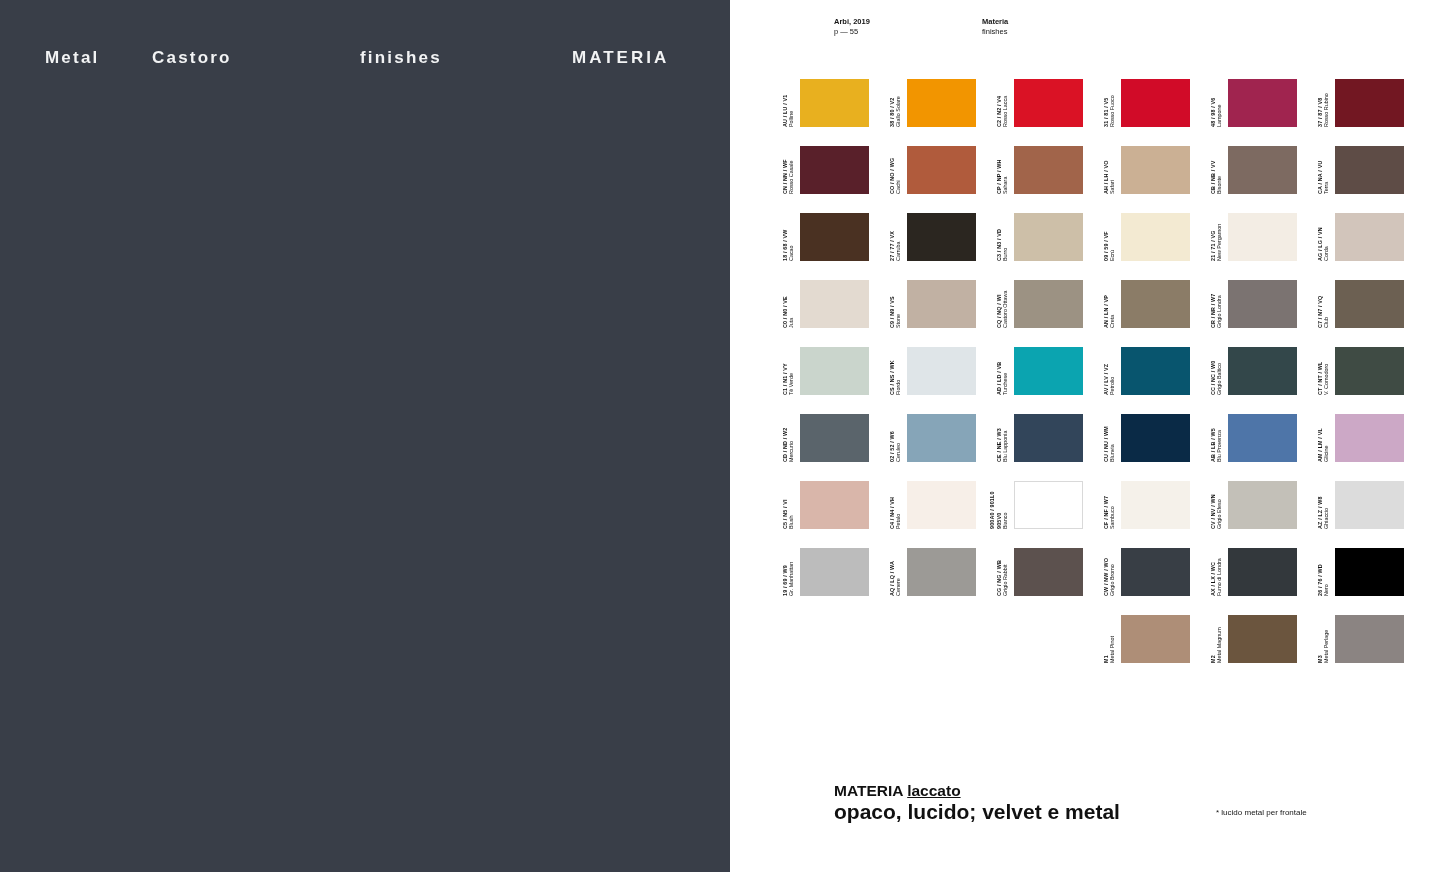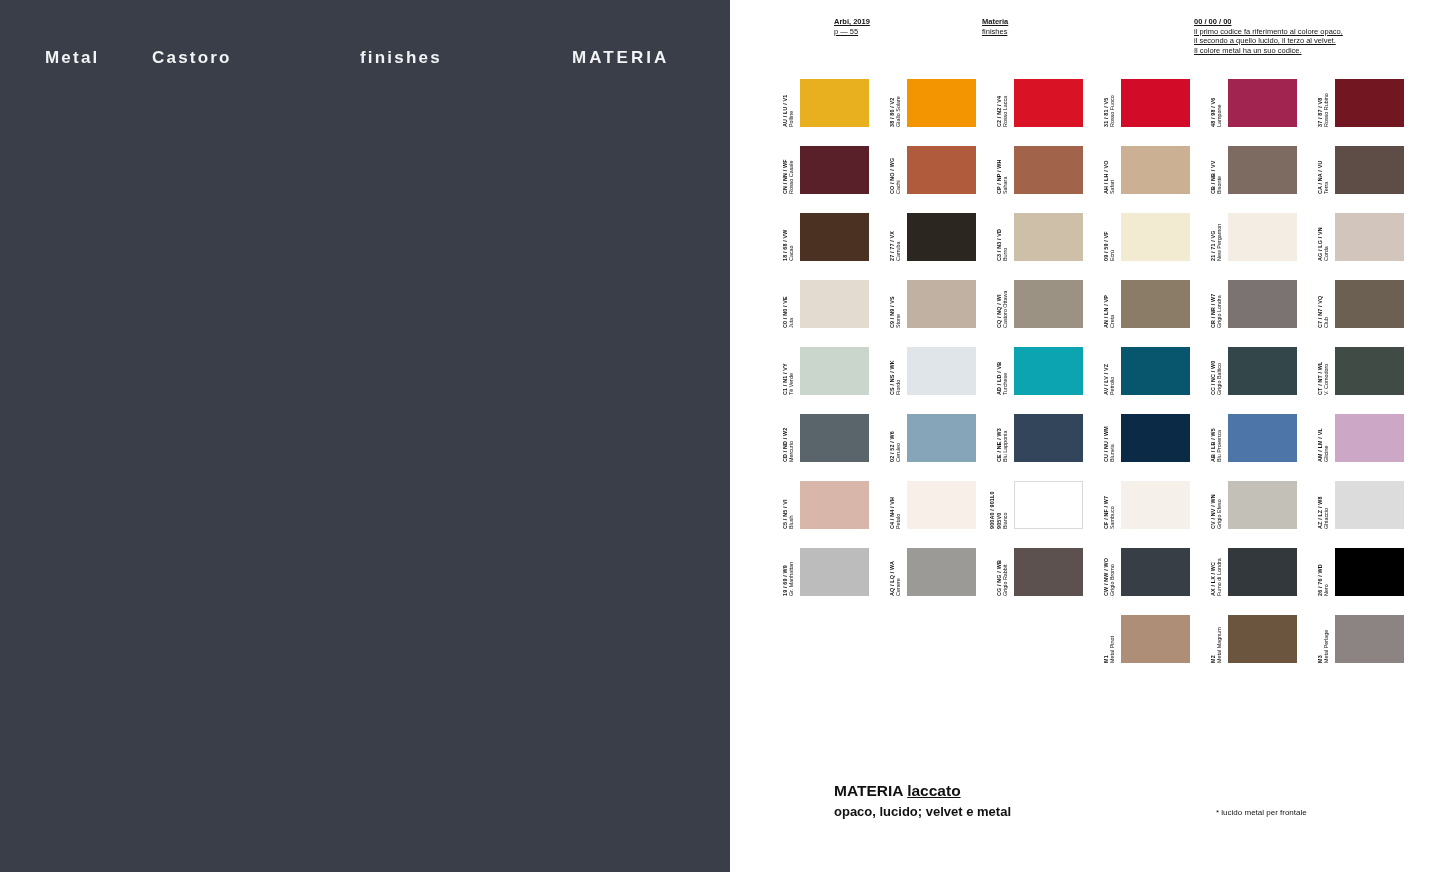--- a/index.html
+++ b/index.html
@@ -33,21 +33,21 @@
   .brand-bathroom{left:152px;}
   .brand-finishes{left:360px;font-weight:bold;letter-spacing:2.2px;}
   .brand-materia{left:572px;letter-spacing:3px;}
 
   
   .right-panel{
     position:absolute;left:731px;top:0;width:722px;height:872px;
     background:#ffffff;
   }
 
-  .meta{position:absolute;font-size:7.5px;line-height:9.5px;color:#161616;text-decoration:underline;}
+  .meta{position:absolute;font-size:7.5px;line-height:9.5px;color:#161616;}
   .meta .t{font-weight:bold;font-size:7.5px;}
   .meta .s{font-weight:normal;}
   .meta-1{left:103px;top:17px;}
   .meta-2{left:251px;top:17px;}
   .meta-3{left:463px;top:17px;width:250px;}
 
   
   .grid{position:absolute;left:39px;top:79px;}
   .cell{position:absolute;}
   .sw{
@@ -72,21 +72,21 @@
     color:#111;
   }
   .code{font-weight:bold;display:block;letter-spacing:0.15px;}
   .code2{font-weight:bold;display:block;letter-spacing:0.15px;}
   .nm{font-weight:normal;display:block;}
 
   
   .footer{position:absolute;left:103px;top:780px;}
   .foot-l1{font-size:15.5px;font-weight:bold;color:#111;line-height:21px;white-space:nowrap;}
   .foot-l1 u{text-decoration:underline;margin-top:14px;}
-  .foot-l2{font-size:13px;font-weight:bold;color:#111;line-height:21px;white-space:nowrap;}
+  .foot-l2{font-size:21px;font-weight:bold;color:#111;line-height:21px;white-space:nowrap;}
   .foot-note{
     position:absolute;left:382px;top:28px;
     font-size:8px;color:#161616;white-space:nowrap;
   }
 </style>
 </head>
 <body>
 
 <div class="page">
 
@@ -104,26 +104,20 @@
     <div class="meta meta-1">
       <div class="t">Arbi, 2019</div>
       <div class="s">p — 55</div>
     </div>
 
     <div class="meta meta-2">
       <div class="t">Materia</div>
       <div class="s">finishes</div>
     </div>
 
-    <div class="meta meta-3">
-      <div class="t">00 / 00 / 00</div>
-      <div class="s">il primo codice fa riferimento al colore opaco,</div>
-      <div class="s">il secondo a quello lucido, il terzo al velvet.</div>
-      <div class="s">Il colore metal ha un suo codice.</div>
-    </div>
 
     <div class="grid" id="swatch-grid">
         <div class="cell" style="left: 0px; top: 0px; width: 99px; height: 48px;">
           <div class="sw" style="width: 69px; height: 48px; background: rgb(232, 176, 31);"></div>
           <div class="lbl" style="margin-top: 48px;">
             <div class="lbl-inner">
               <span class="code">AU / LU / V1</span>
               <span class="nm">Polline</span>
             </div>
           </div>

